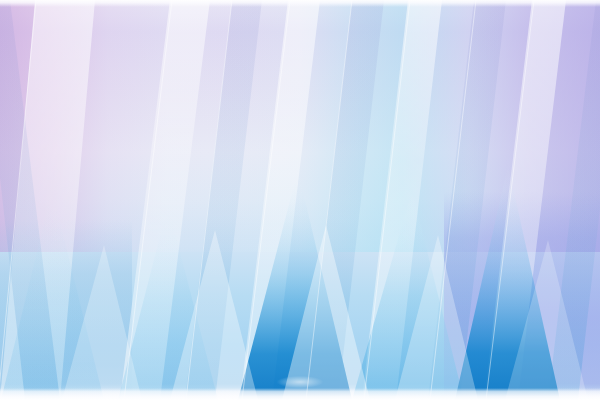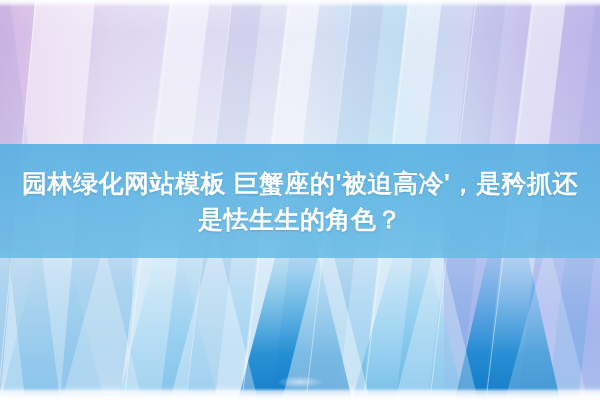--- a/index.html
+++ b/index.html
@@ -224,21 +224,18 @@
         <line x1="290" y1="0" x2="242" y2="400"></line>
         <line x1="410" y1="0" x2="364" y2="400"></line>
         <line x1="534" y1="0" x2="486" y2="400"></line>
         <line x1="232" y1="0" x2="186" y2="400"></line>
         <line x1="352" y1="0" x2="306" y2="400"></line>
         <line x1="476" y1="0" x2="430" y2="400"></line>
       </g>
     </svg>
   </div>
 
-  <div class="text-band">
-    <div class="headline">园林绿化网站模板 巨蟹座的'被迫高冷'，是矜抓还是怯生生的角色？</div>
-  </div>
 
   <div class="top-strip"></div>
   <div class="watermark"></div>
   <div class="bottom-strip"></div>
 
 </div>
 
 </body></html>

